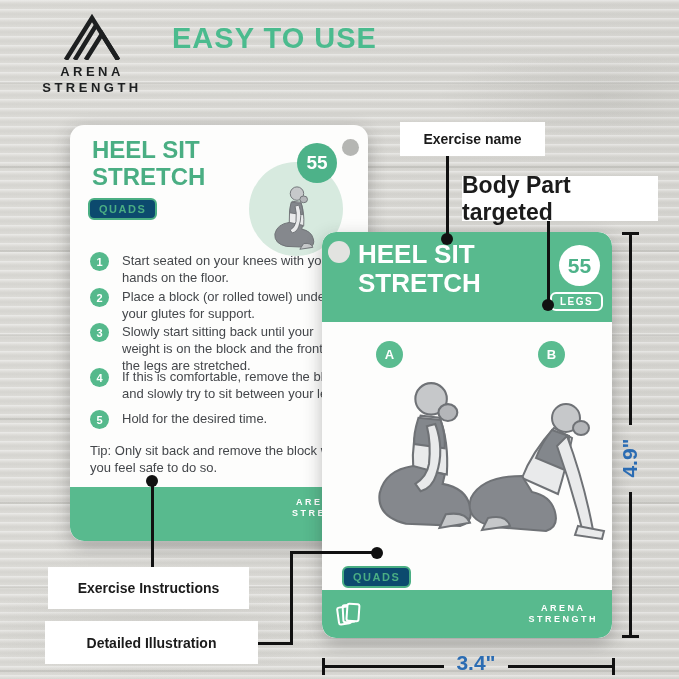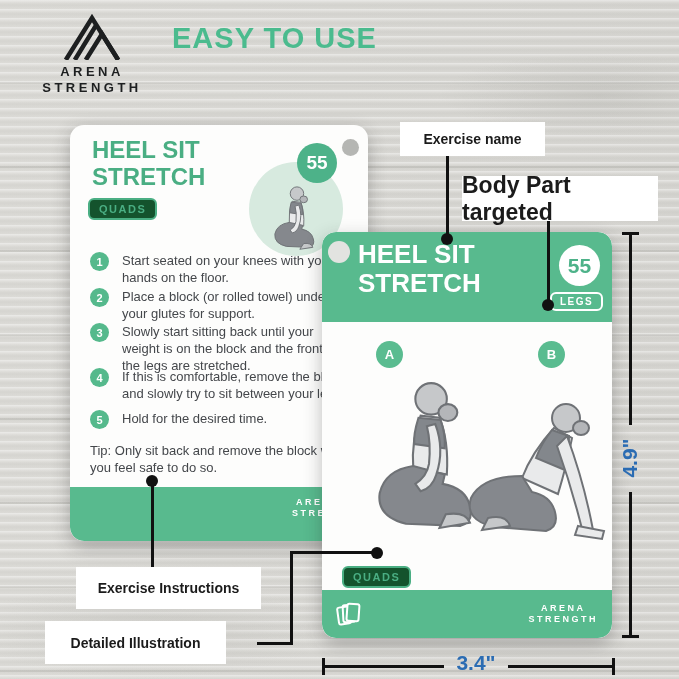--- a/index.html
+++ b/index.html
@@ -25,21 +25,21 @@
 
   
   .card { border-radius: 14px; box-shadow: 0 6px 18px rgba(40,40,40,.30); background: #fdfdfc; }
   .back-card { left: 70px; top: 125px; width: 298px; height: 416px; z-index: 1; overflow: hidden; }
   .front-card { left: 322px; top: 232px; width: 290px; height: 406px; z-index: 2; overflow: hidden; }
 
   .green { background: #58ba8e; }
 
   .bc-title { left: 22px; top: 11px; font-size: 24px; font-weight: 800; line-height: 27px; color: #4aae83; }
   .badge-outline-green { display: inline-block; border: 2px solid #4aae83; color: #4aae83; border-radius: 6px;
-      padding: 3px 9px; font-size: 11px; font-weight: 700; letter-spacing: 1.5px; background: #14532d; }
+      padding: 3px 9px; font-size: 11px; font-weight: 700; letter-spacing: 1.5px; background: #0c4a6e; }
   .bc-quads { left: 18px; top: 73px; }
   .num-circle { border-radius: 50%; display: flex; align-items: center; justify-content: center; font-weight: 800; text-align: right; }
   .bc-55 { left: 227px; top: 18px; width: 40px; height: 40px; background: #4db289; color: #fff; font-size: 19px; z-index: 2;}
   .bc-punch { left: 272px; top: 14px; width: 17px; height: 17px; border-radius: 50%; background: #b5b6b3; }
   .bc-illus-circle { left: 179px; top: 37px; width: 94px; height: 94px; border-radius: 50%; background: #d7eadf;
       display: flex; align-items: flex-end; justify-content: center; overflow: hidden; }
 
   .step-row { left: 20px; display: flex; align-items: flex-start; gap: 13px; }
   .step-num { flex: 0 0 19px; width: 19px; height: 19px; background: #55b98c; color: #fff; font-size: 11px; }
   .step-text { width: 232px; font-size: 13px; line-height: 17px; color: #44474b; }
@@ -62,22 +62,22 @@
   .fc-quads { left: 20px; top: 334px; }
   .fc-footer { left: 0; top: 358px; width: 290px; height: 48px; border-radius: 0 0 14px 14px; }
   .fc-category { left: 46px; top: 0; height: 48px; display: flex; align-items: center; color: #fff; font-size: 16px; font-weight: 700; }
   .fc-brand { right: 14px; top: 13px; color: #fff; font-size: 9px; font-weight: 800; letter-spacing: 2.5px; line-height: 11px; text-align: center; }
 
   
   .callout-box { background: #fff; color: #1b1b1b; font-size: 14px; font-weight: 700;
       display: flex; align-items: center; justify-content: center; z-index: 4; }
   .cb-exname { left: 400px; top: 122px; width: 145px; height: 34px; }
   .cb-bodypart { left: 462px; top: 176px; width: 196px; height: 45px; font-size: 23px; }
-  .cb-instructions { left: 48px; top: 567px; width: 185px; height: 42px; margin-left: 28px; }
-  .cb-illustration { left: 45px; top: 621px; width: 181px; height: 43px; }
+  .cb-instructions { left: 48px; top: 567px; width: 201px; height: 42px; }
+  .cb-illustration { left: 45px; top: 621px; width: 213px; height: 43px; }
   .cline { background: #111; z-index: 3; }
   .cdot { width: 12px; height: 12px; border-radius: 50%; background: #111; z-index: 3; }
 
   
   .dim { background: #111; z-index: 3; }
   .dim-label { color: #2b6cb3; font-weight: 800; font-size: 21px; z-index: 3; }
   .dim-v-label { left: 630px; top: 458px; transform: translate(-50%,-50%) rotate(-90deg); position: absolute; }
   .dim-h-label { left: 476px; top: 663px; transform: translate(-50%,-50%); position: absolute; }
 </style>
 </head>

